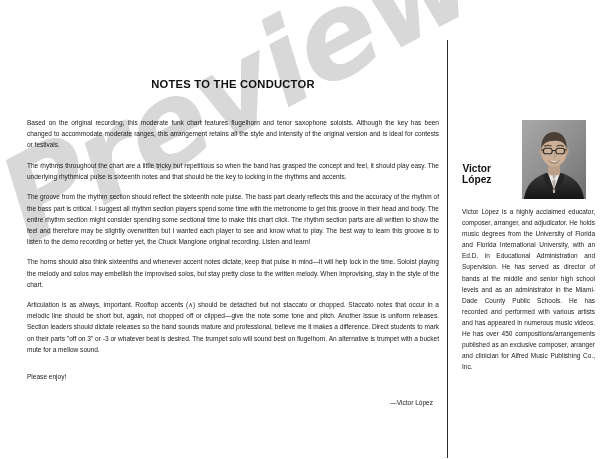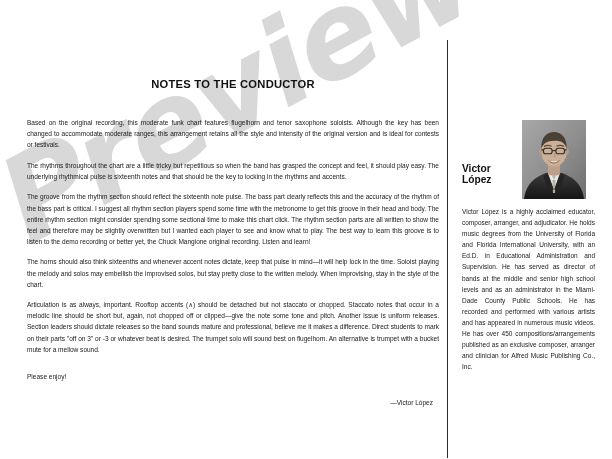--- a/index.html
+++ b/index.html
@@ -106,20 +106,21 @@
   .sidebar {
     position: absolute;
     left: 462px;
     top: 111px;
     width: 133px;
     z-index: 10;
   }
   .portrait-row {
     position: relative;
     height: 88px;
+    text-align: center;
   }
   .portrait {
     position: absolute;
     right: 9px;
     top: 9px;
     width: 64px;
     height: 79px;
     background: #8e8e8e;
     overflow: hidden;
   }

